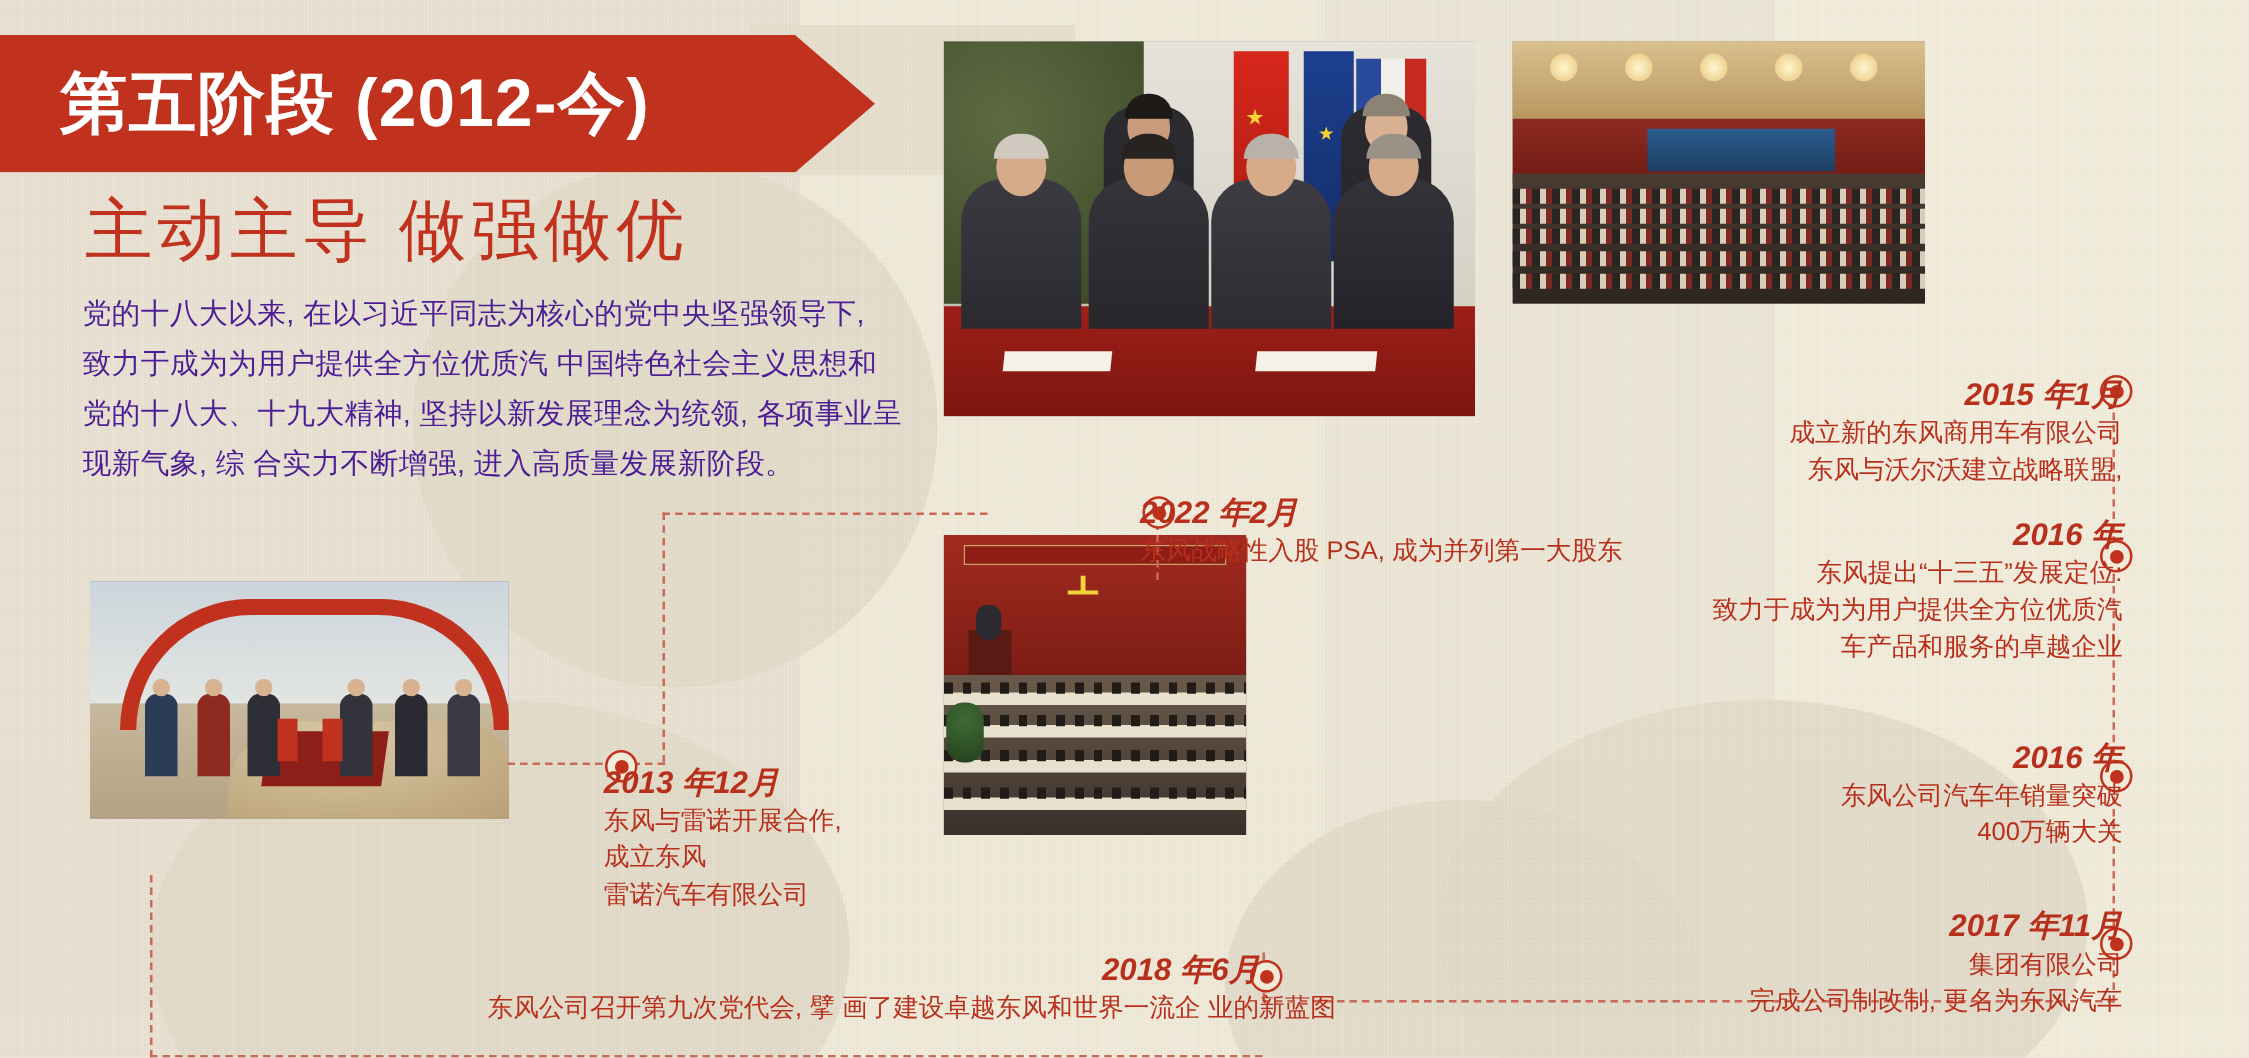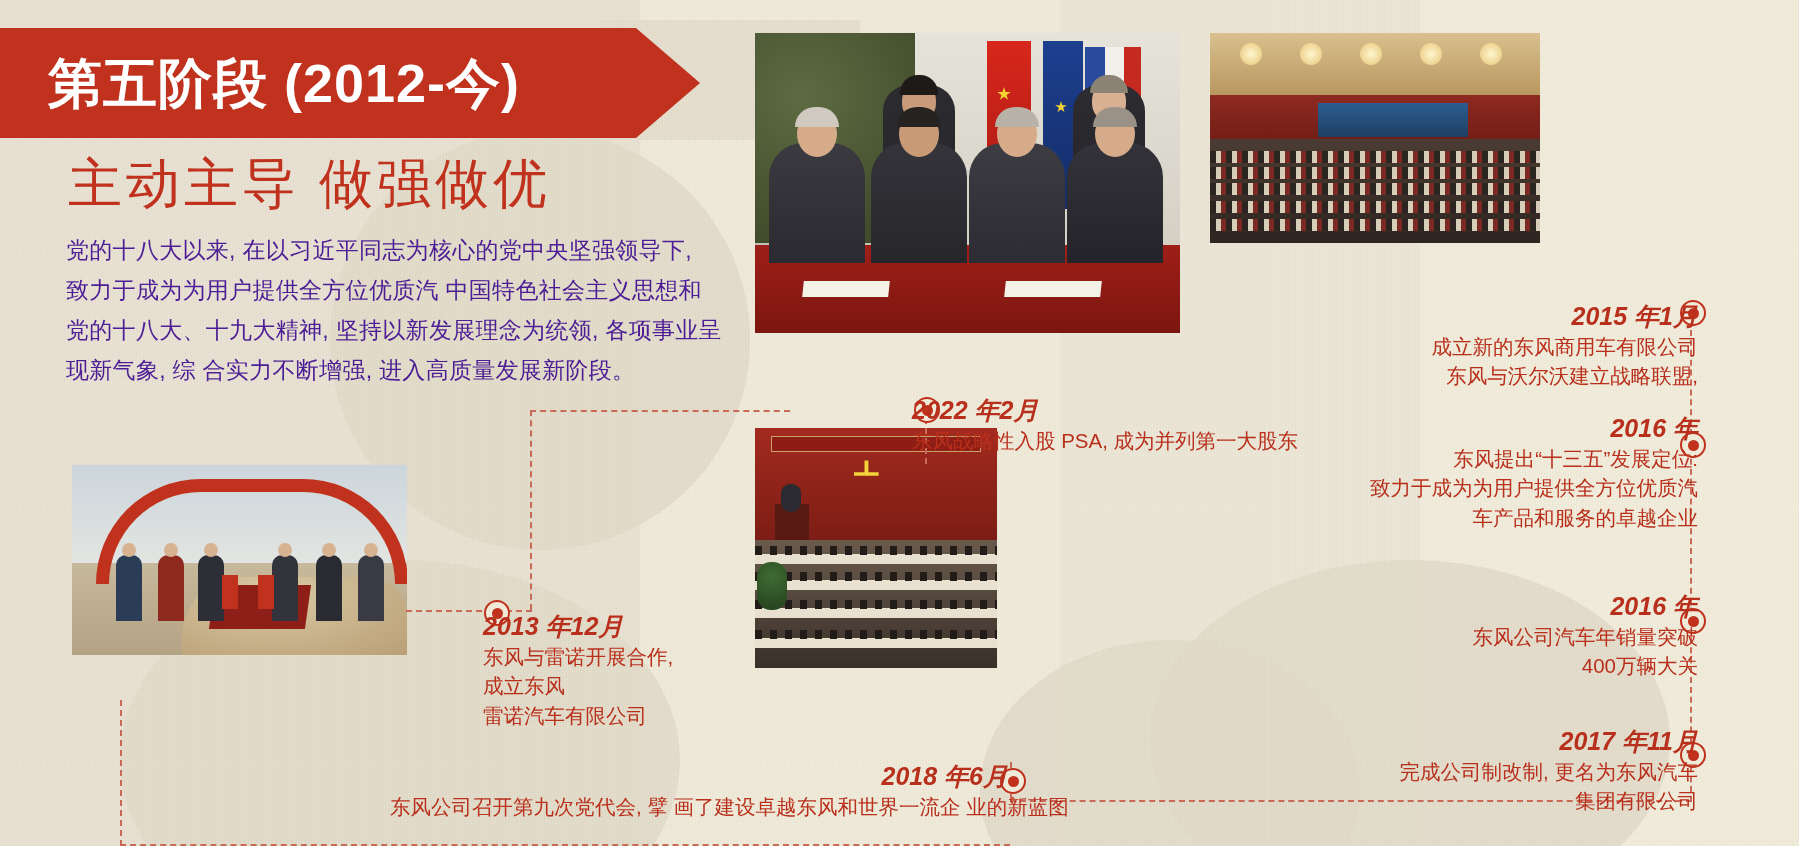--- a/index.html
+++ b/index.html
@@ -339,22 +339,22 @@
   </div>
 
   <div class="tl right" id="tl-2016b">
     <div class="y">2016 年</div>
     <div class="d">东风公司汽车年销量突破</div>
     <div class="d">400万辆大关</div>
   </div>
 
   <div class="tl right" id="tl-2017">
     <div class="y">2017 年11月</div>
+    <div class="d">集团有限公司</div>
     <div class="d">完成公司制改制, 更名为东风汽车</div>
-    <div class="d">集团有限公司</div>
   </div>
 
   <div class="tl right" id="tl-2018">
     <div class="y">2018 年6月</div>
     <div class="d">东风公司召开第九次党代会, 擘 画了建设卓越东风和世界一流企 业的新蓝图</div>
   </div>
 
 </div>
 
 </body></html>

